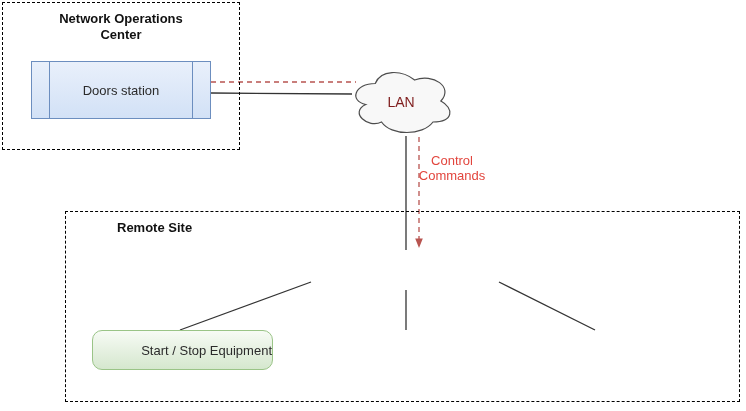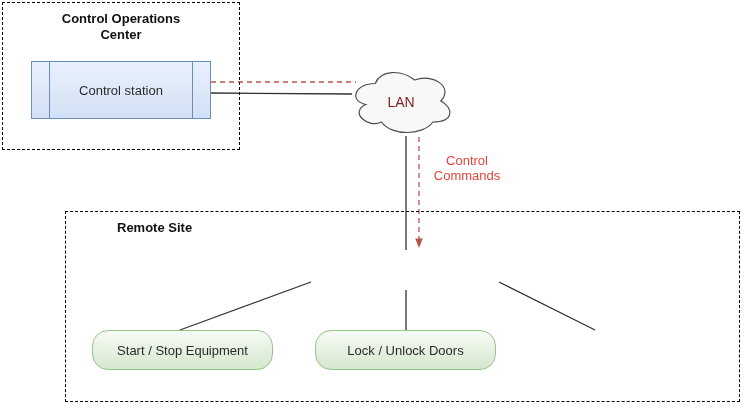--- a/index.html
+++ b/index.html
@@ -19,23 +19,23 @@
     background:linear-gradient(180deg,#e9f0fb 0%,#d2e1f6 100%);
   }
   .blue-process .bar{border-left:1px solid #6c8ebf;}
   .yellow-process{
     border:1px solid #d6b656;
     background:linear-gradient(180deg,#fdfaf0 0%,#f2e0ab 100%);
   }
   .yellow-process .bar{border-left:1px solid #d6b656;}
   
   .device{
-    height:38px;border:1px solid #9ac487;border-radius:16px;
+    height:38px;border:1px solid #9ac487;border-radius:10px;
     background:linear-gradient(180deg,#f7fbf5 0%,#d5e7ce 100%);
-    display:flex;align-items:center;justify-content:center;
+    display:flex;align-items:center;justify-content:flex-end;
   }
   .lan-label{font-size:14px;color:#7f1d1d;text-align:center;}
   .flow-label{font-size:13px;color:#e2453d;text-align:center;line-height:15px;}
   svg{position:absolute;left:0;top:0;}
 </style>
 </head>
 <body>
 
 <div id="canvas">
 
@@ -57,36 +57,33 @@
     <path d="M375.25,83.5
              C354.25,83.5 349,101 365.8,104.5
              C349,112.2 367.9,129 381.55,122
              C391,136 422.5,136 433,122
              C454,122 454,108 440.875,101
              C454,87 433,73 414.625,80
              C401.5,69.5 380.5,69.5 375.25,83.5 Z" fill="#f8f8f8" stroke="#4d4d4d" stroke-width="1.2"></path>
   </svg>
 
   <div class="abs dashed-group" style="left:2px;top:2px;width:236px;height:146px;"></div>
-  <div class="abs group-title" style="left:46px;top:11px;width:150px;text-align:center;">Control Operations Center</div>
+  <div class="abs group-title" style="left:46px;top:11px;width:150px;text-align:center;">Network Operations Center</div>
 
   <div class="abs process blue-process" style="left:31px;top:61px;width:178px;height:56px;">
     <div class="bar" style="left:17px;"></div>
     <div class="bar" style="right:17px;"></div>
-    <span class="node-label">Control station</span>
+    <span class="node-label">Doors station</span>
   </div>
 
   <div class="abs lan-label" style="left:376px;top:94px;width:50px;">LAN</div>
 
-  <div class="abs flow-label" style="left:427px;top:153px;width:80px;">Control Commands</div>
+  <div class="abs flow-label" style="left:412px;top:153px;width:80px;">Control Commands</div>
 
   <div class="abs dashed-group" style="left:65px;top:211px;width:673px;height:189px;"></div>
   <div class="abs group-title" style="left:84px;top:220px;margin-left:33px;">Remote Site</div>
 
 
   <div class="abs device" style="left:92px;top:330px;width:179px;">
     <span class="node-label">Start / Stop Equipment</span>
   </div>
-  <div class="abs device" style="left:315px;top:330px;width:179px;">
-    <span class="node-label">Lock / Unlock Doors</span>
-  </div>
 
 </div>
 
 </body></html>

